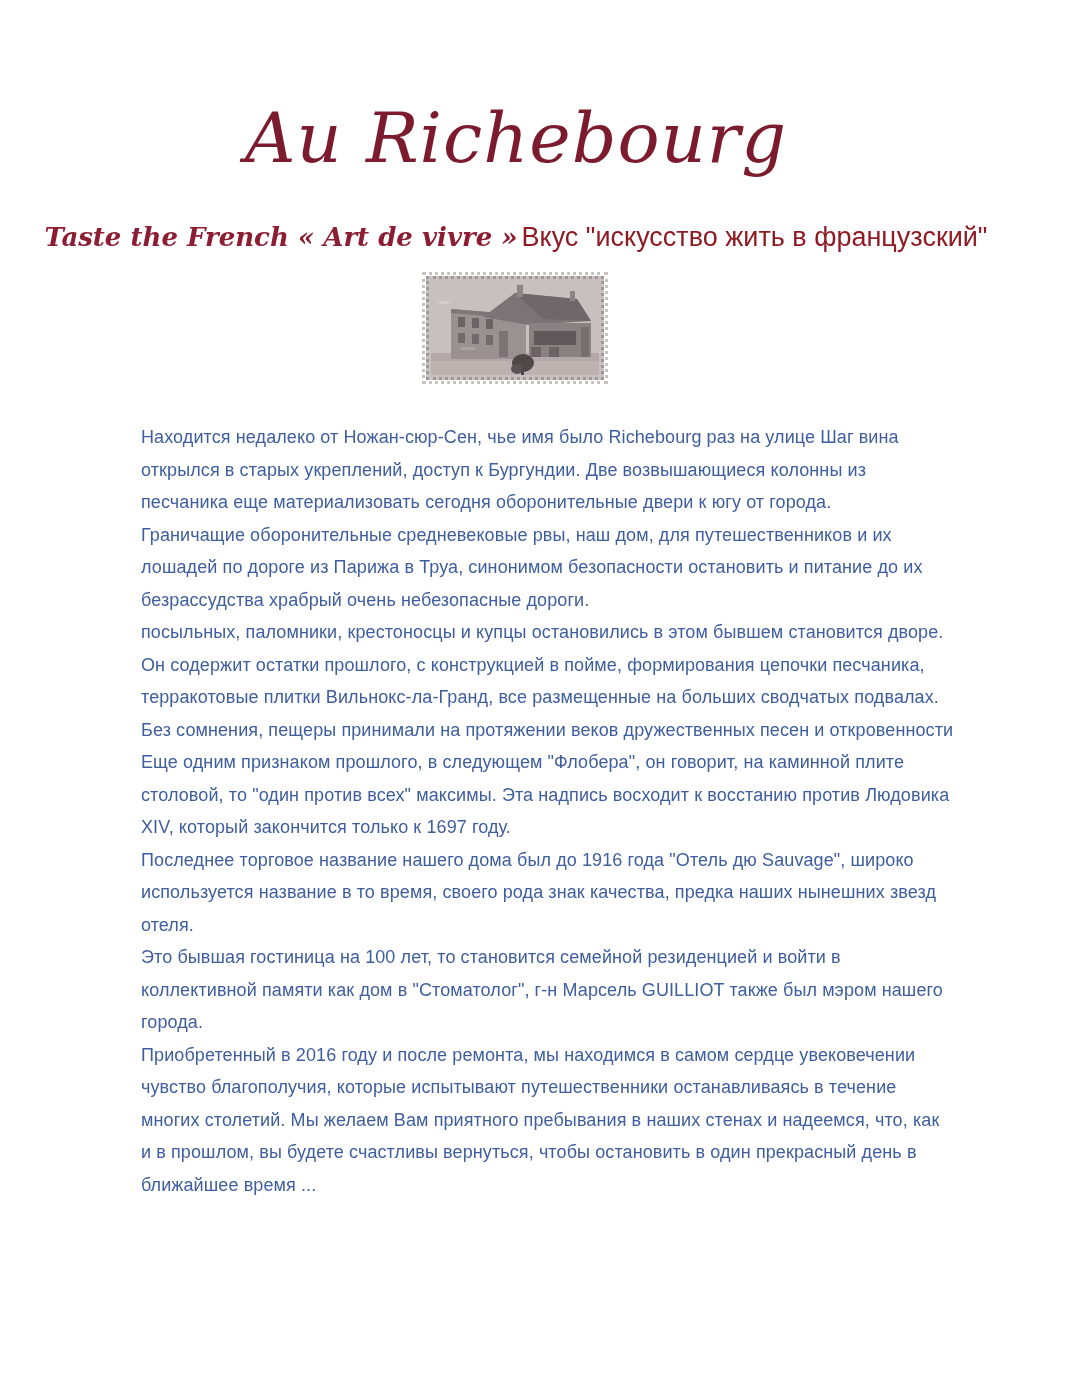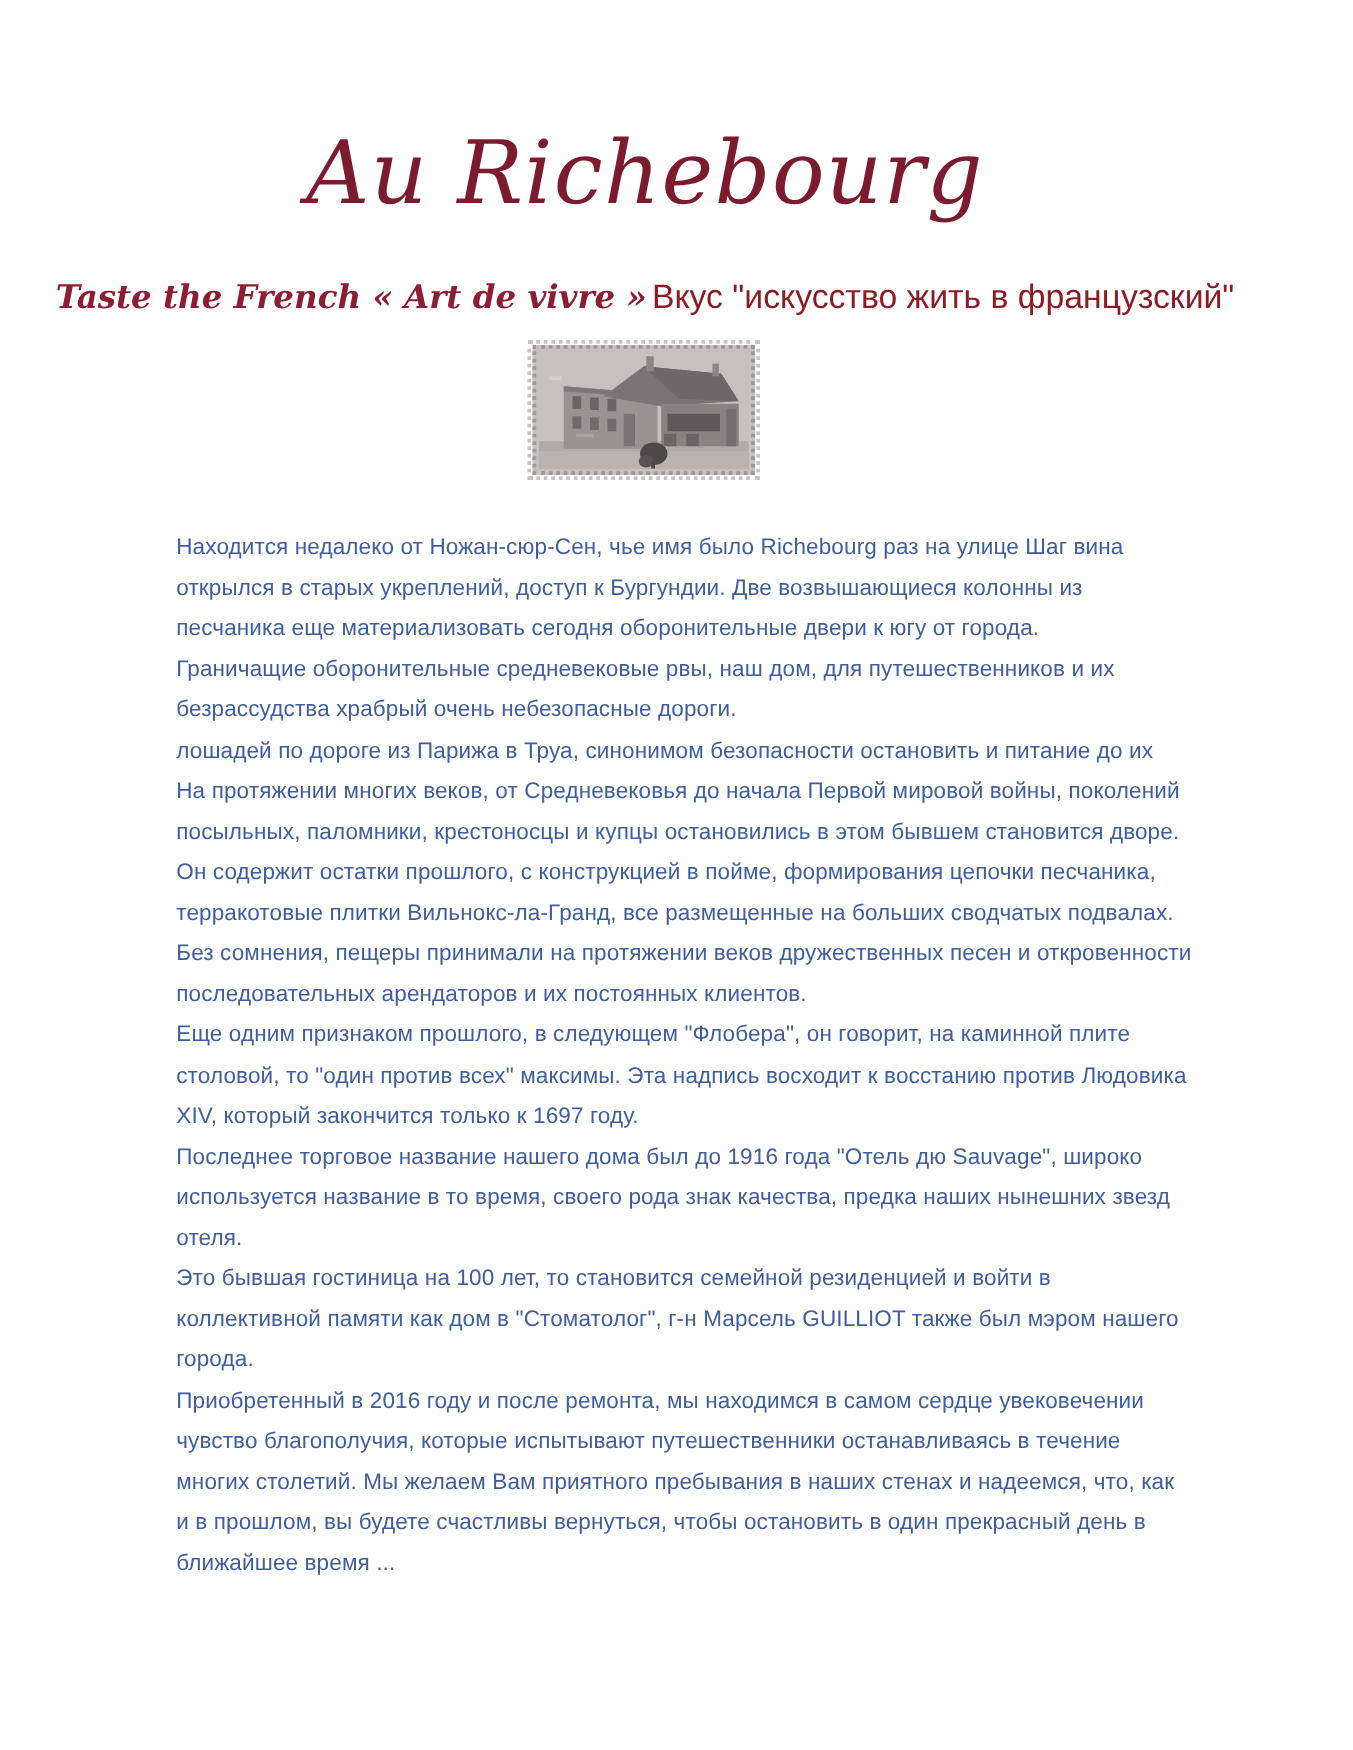--- a/index.html
+++ b/index.html
@@ -134,28 +134,26 @@
       <rect x="8" y="20" width="10" height="3" fill="#d4cccc"></rect>
       <rect x="30" y="66" width="14" height="3" fill="#aaa1a2"></rect>
     </svg>
   </div>
 
   <div class="body-text">
       <div class="body-line">Находится недалеко от Ножан-сюр-Сен, чье имя было Richebourg раз на улице Шаг вина</div>
       <div class="body-line">открылся в старых укреплений, доступ к Бургундии. Две возвышающиеся колонны из</div>
       <div class="body-line">песчаника еще материализовать сегодня оборонительные двери к югу от города.</div>
       <div class="body-line">Граничащие оборонительные средневековые рвы, наш дом, для путешественников и их</div>
+      <div class="body-line">лошадей по дороге из Парижа в Труа, синонимом безопасности остановить и питание до их</div>
       <div class="body-line">безрассудства храбрый очень небезопасные дороги.</div>
-      <div class="body-line">лошадей по дороге из Парижа в Труа, синонимом безопасности остановить и питание до их</div>
-      <div class="body-line">На протяжении многих веков, от Средневековья до начала Первой мировой войны, поколений</div>
       <div class="body-line">посыльных, паломники, крестоносцы и купцы остановились в этом бывшем становится дворе.</div>
       <div class="body-line">Он содержит остатки прошлого, с конструкцией в пойме, формирования цепочки песчаника,</div>
       <div class="body-line">терракотовые плитки Вильнокс-ла-Гранд, все размещенные на больших сводчатых подвалах.</div>
       <div class="body-line">Без сомнения, пещеры принимали на протяжении веков дружественных песен и откровенности</div>
-      <div class="body-line">последовательных арендаторов и их постоянных клиентов.</div>
       <div class="body-line">Еще одним признаком прошлого, в следующем "Флобера", он говорит, на каминной плите</div>
       <div class="body-line">столовой, то "один против всех" максимы. Эта надпись восходит к восстанию против Людовика</div>
       <div class="body-line">XIV, который закончится только к 1697 году.</div>
       <div class="body-line">Последнее торговое название нашего дома был до 1916 года "Отель дю Sauvage", широко</div>
       <div class="body-line">используется название в то время, своего рода знак качества, предка наших нынешних звезд</div>
       <div class="body-line">отеля.</div>
       <div class="body-line">Это бывшая гостиница на 100 лет, то становится семейной резиденцией и войти в</div>
       <div class="body-line">коллективной памяти как дом в "Стоматолог", г-н Марсель GUILLIOT также был мэром нашего</div>
       <div class="body-line">города.</div>
       <div class="body-line">Приобретенный в 2016 году и после ремонта, мы находимся в самом сердце увековечении</div>

